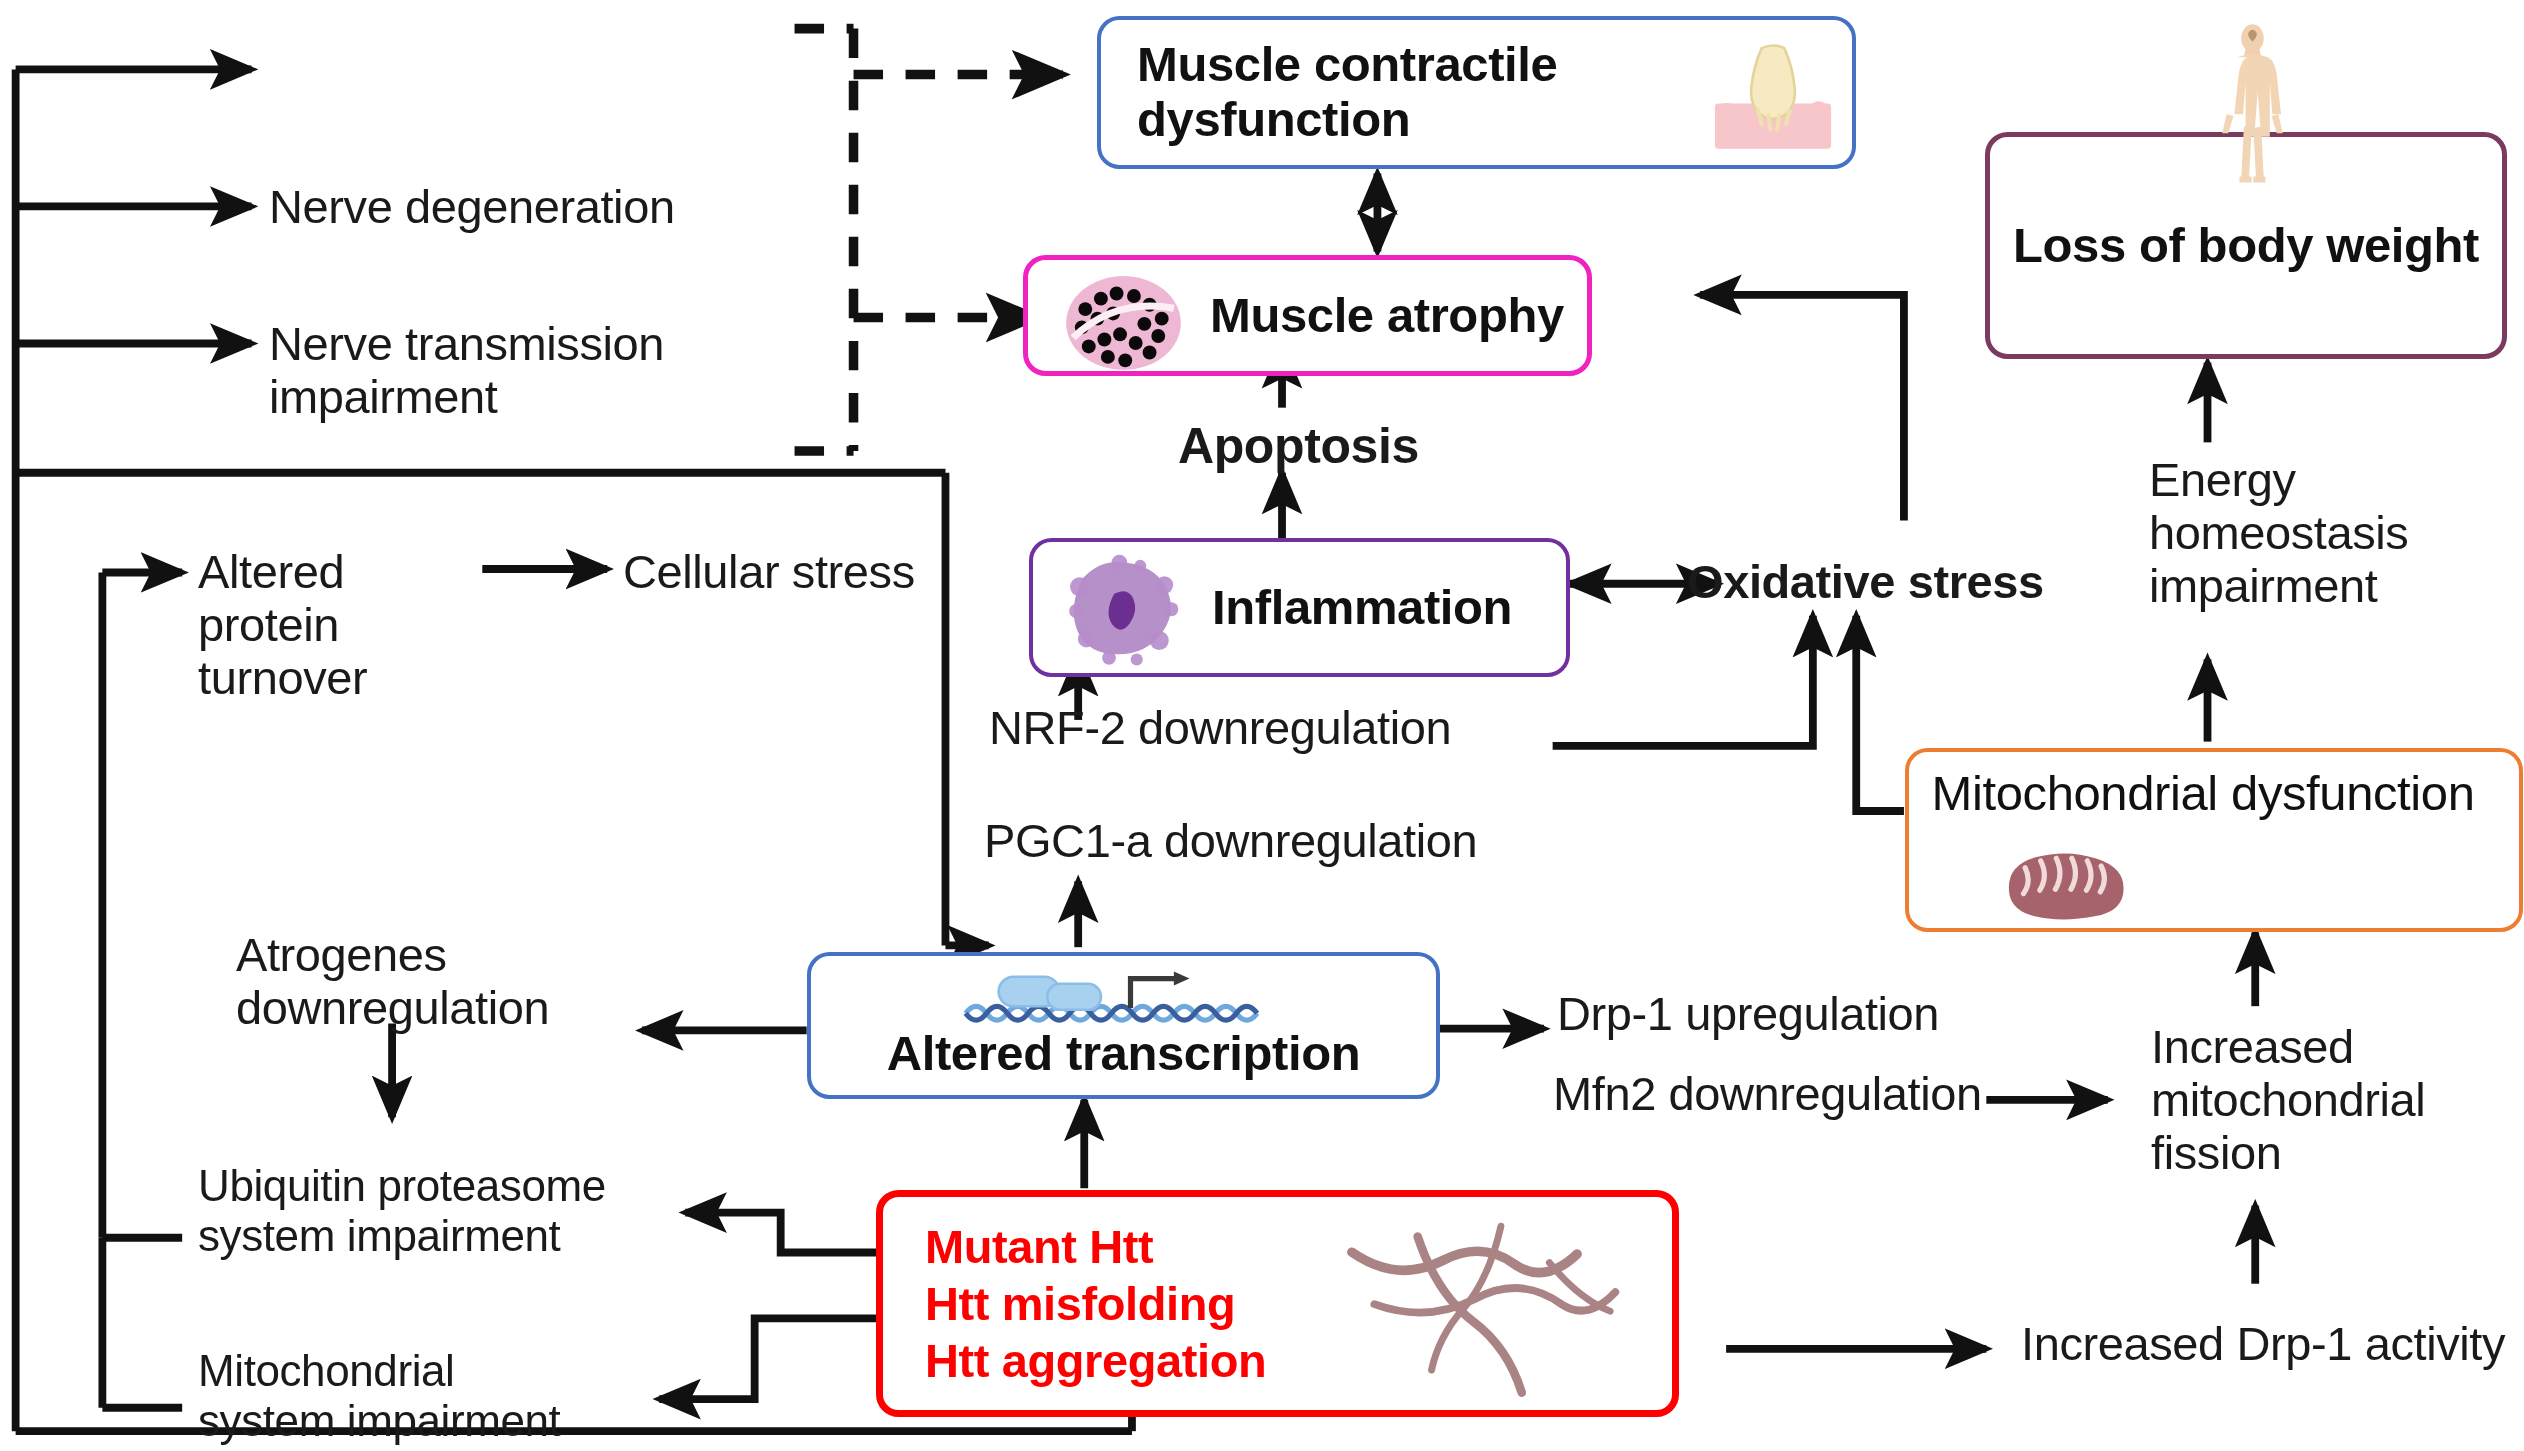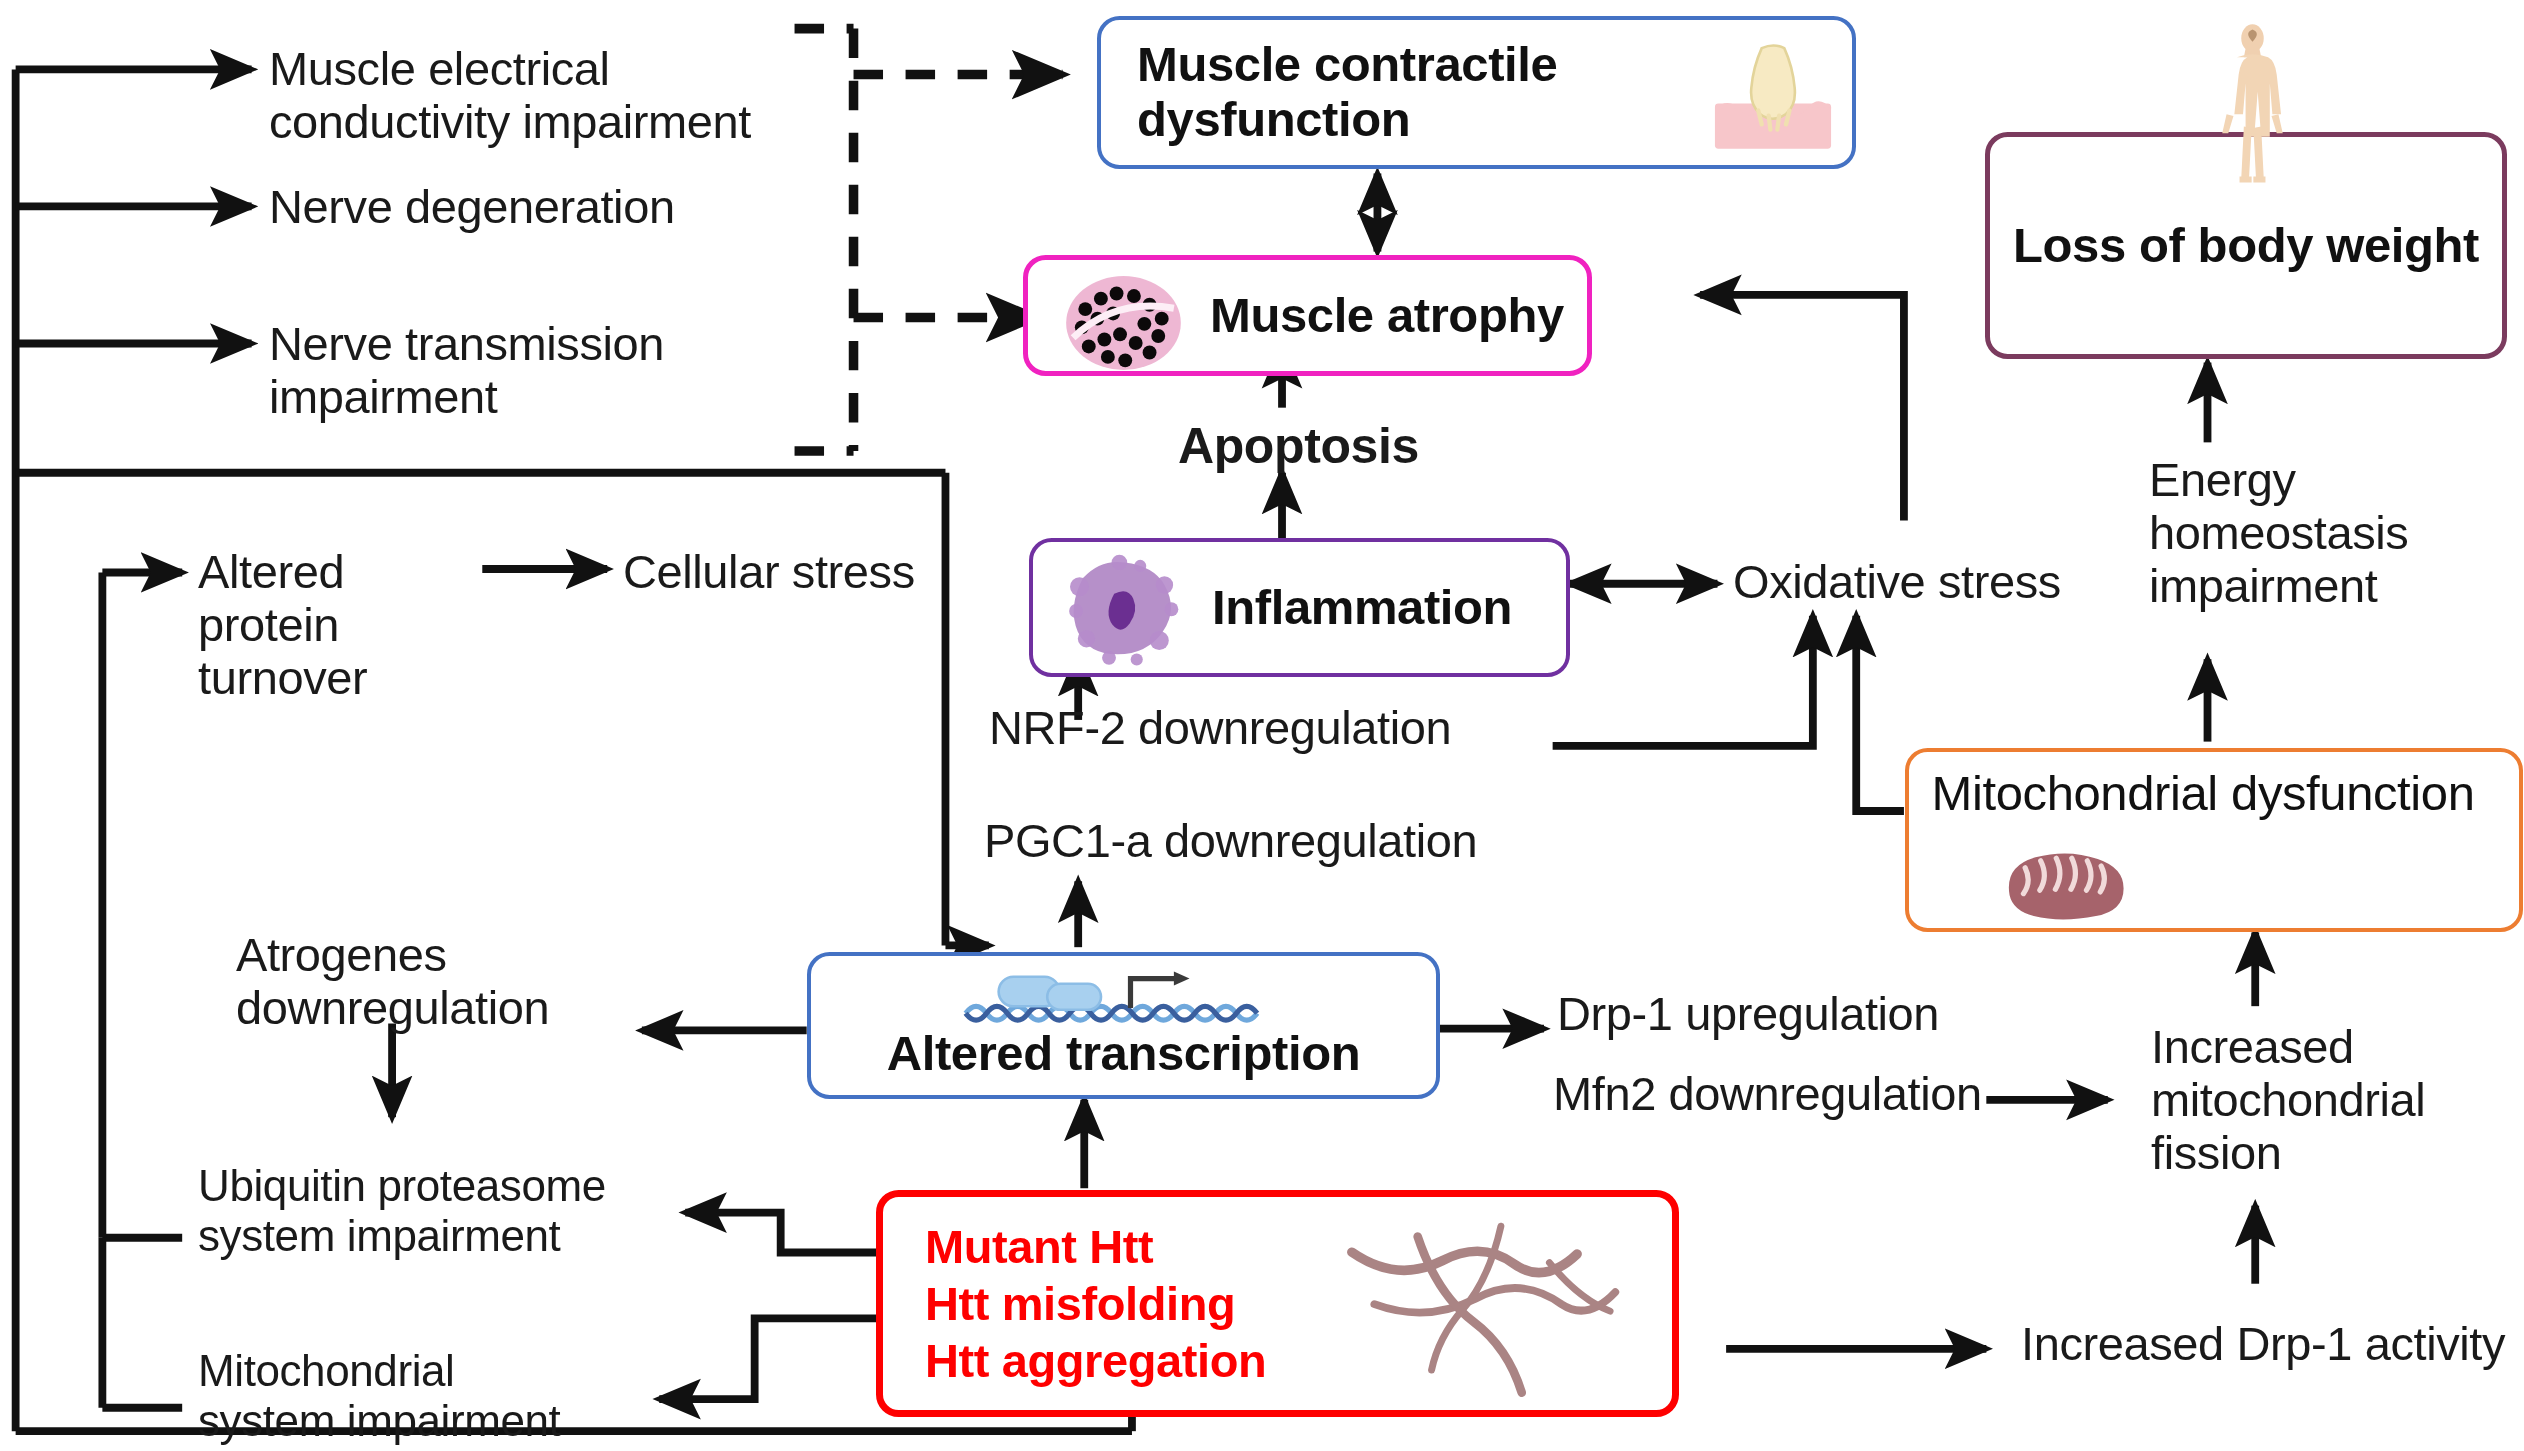--- a/index.html
+++ b/index.html
@@ -113,41 +113,39 @@
       <path d="M916,33 L984,33"></path>
       <path d="M984,33 L984,520"></path>
       <path d="M916,520 L984,520"></path>
     </g>
     <g fill="none" stroke="#111" stroke-width="11" stroke-dasharray="34 26">
       <path d="M984,86 L1225,86" marker-end="url(#ahd)"></path>
       <path d="M984,366 L1195,366" marker-end="url(#ahd)"></path>
     </g>
   </svg>
 
-  <div class="lbl" style="left:269px;top:42px;">Muscle electrical
-conductivity impairment</div>
 
   <div class="lbl" style="left:269px;top:180px;">Nerve degeneration</div>
 
   <div class="lbl" style="left:269px;top:317px;">Nerve transmission
 impairment</div>
 
   <div class="lbl" style="left:198px;top:545px;">Altered
 protein
 turnover</div>
 
   <div class="lbl" style="left:623px;top:545px;">Cellular stress</div>
 
   <div class="lbl" style="left:1178px;top:418px;font-weight:bold;font-size:50px;">Apoptosis</div>
 
   <div class="lbl" style="left:989px;top:701px;">NRF-2 downregulation</div>
 
   <div class="lbl" style="left:984px;top:814px;">PGC1-a downregulation</div>
 
-  <div class="lbl" style="left:1733px;top:555px;">Oxidative stress</div>
+  <div class="lbl" style="left:1687px;top:555px;font-weight:bold;">Oxidative stress</div>
 
   <div class="lbl" style="left:2149px;top:453px;">Energy
 homeostasis
 impairment</div>
 
   <div class="lbl" style="left:236px;top:928px;">Atrogenes
 downregulation</div>
 
   <div class="lbl" style="left:198px;top:1161px;font-size:44px;">Ubiquitin proteasome
 system impairment</div>

